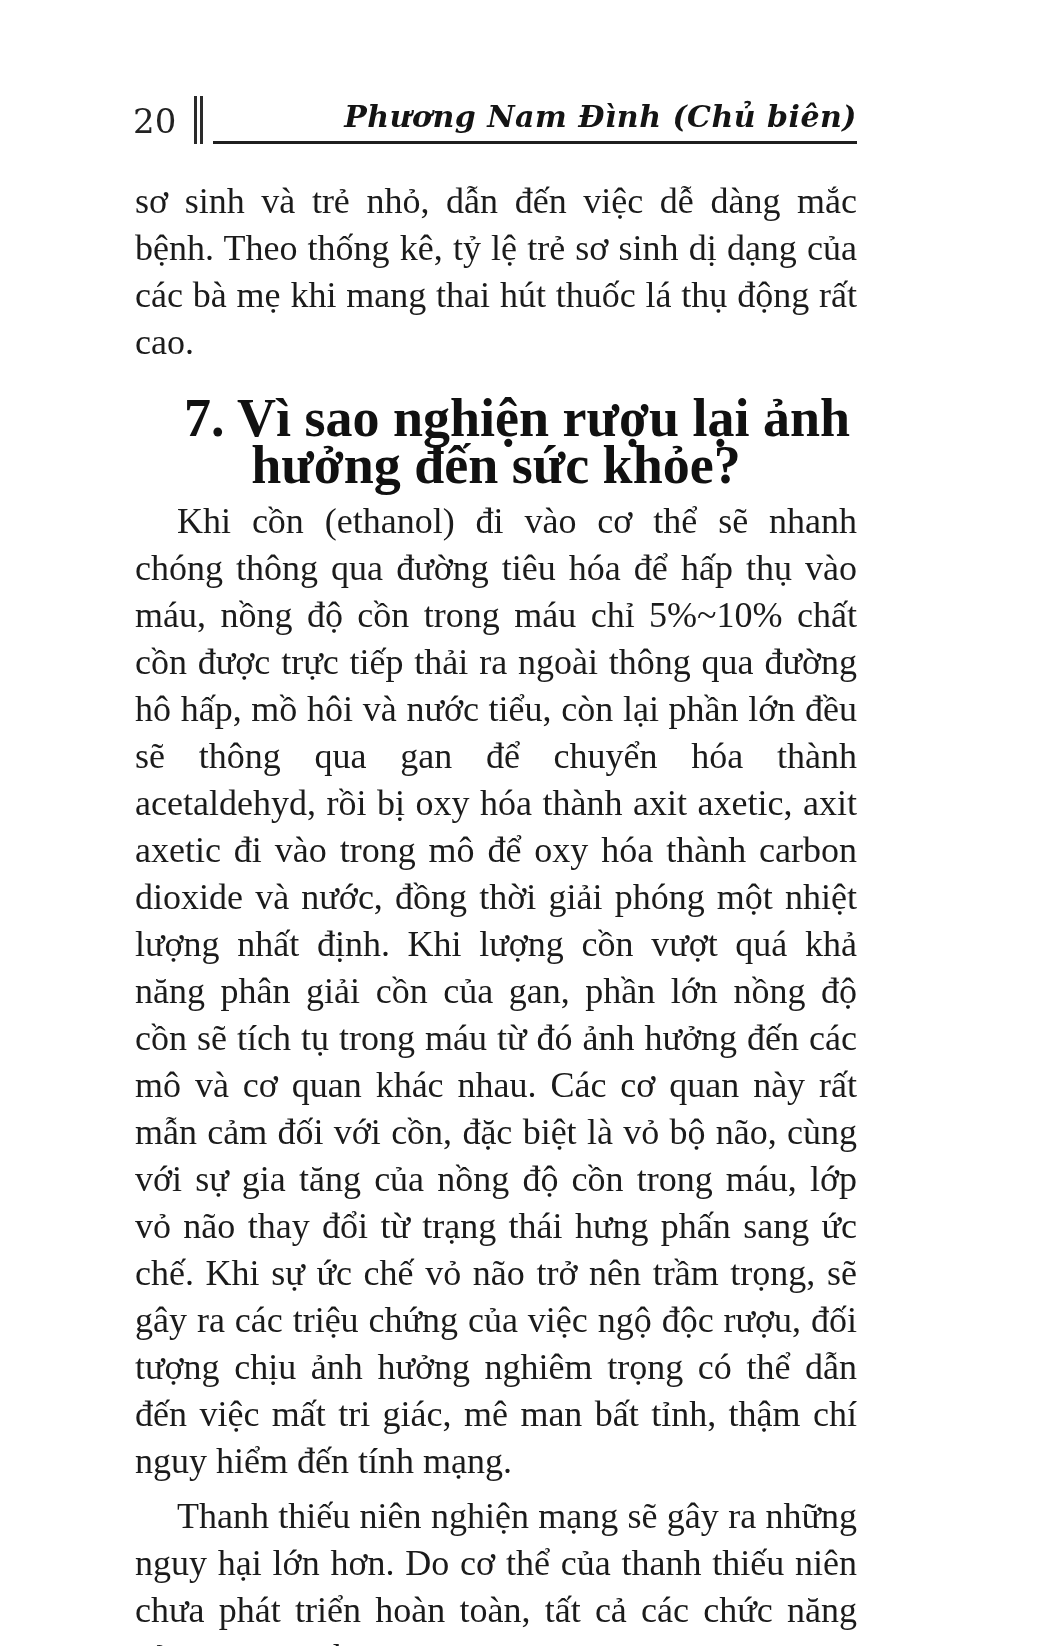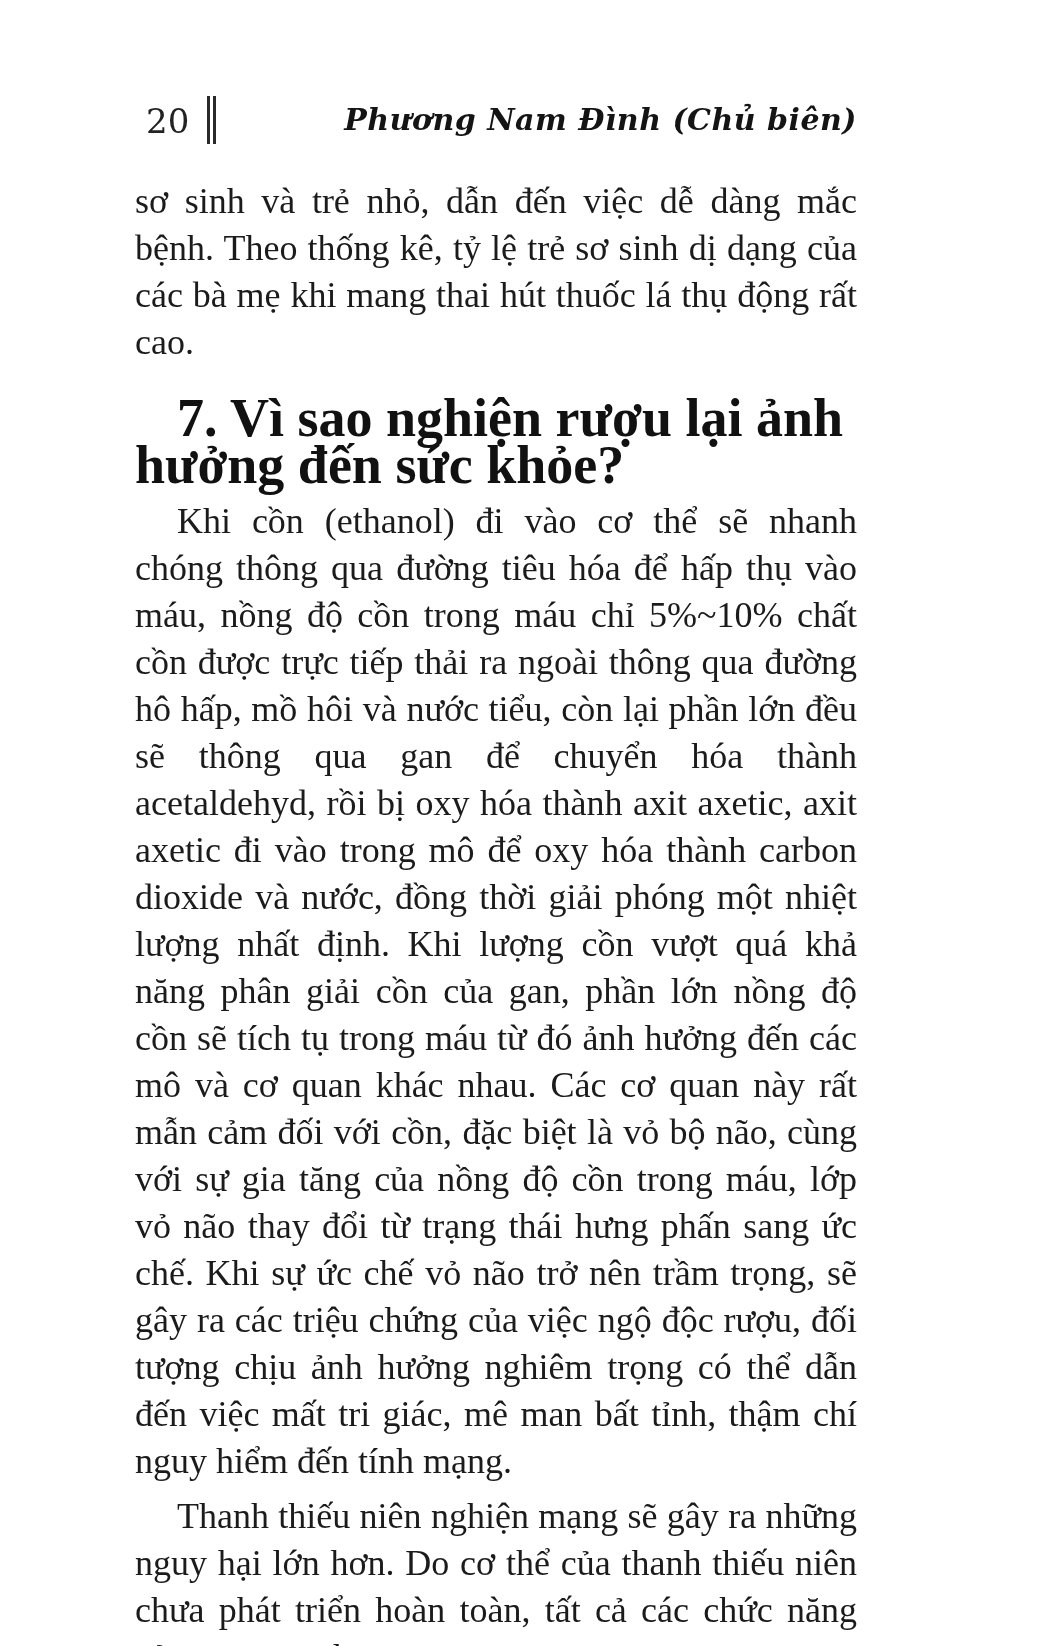--- a/index.html
+++ b/index.html
@@ -16,21 +16,21 @@
     background: #ffffff;
     color: #1b1b1b;
     font-family: "Liberation Serif", "DejaVu Serif", serif;
     overflow: hidden;
   }
 
   
   .running-header {
     position: absolute;
     top: 96px;
-    left: 146px;
+    left: 133px;
     right: 183px;
     display: flex;
     align-items: flex-end;
   }
 
   .page-number {
     font-family: "DejaVu Serif", serif;
     font-size: 34px;
     line-height: 1;
     padding-bottom: 6px;
@@ -43,23 +43,22 @@
     height: 48px;
     border-left: 3px solid #2a2a2a;
     border-right: 3px solid #2a2a2a;
     margin-right: 10px;
     flex: none;
   }
 
   .header-right {
     flex: 1;
     display: flex;
-    flex-direction: row;
+    flex-direction: column;
     align-items: stretch;
-    justify-content: flex-end;
   }
 
   .header-title {
     text-align: right;
     font-family: "DejaVu Serif", serif;
     font-style: italic;
     font-weight: 700;
     font-size: 30px;
     line-height: 1.1;
     letter-spacing: 0.5px;
@@ -95,21 +94,21 @@
 
   .para + .para {
     margin-top: 8px;
   }
 
   .section-heading {
     font-weight: 700;
     text-indent: 42px;
     margin-top: 29px;
     margin-bottom: 9px;
-    text-align: left;
+    text-align: center;
     color: #111;
   }
 </style>
 </head>
 <body>
 
 <div class="page">
 
   <header class="running-header">
     <div class="page-number">20</div>

